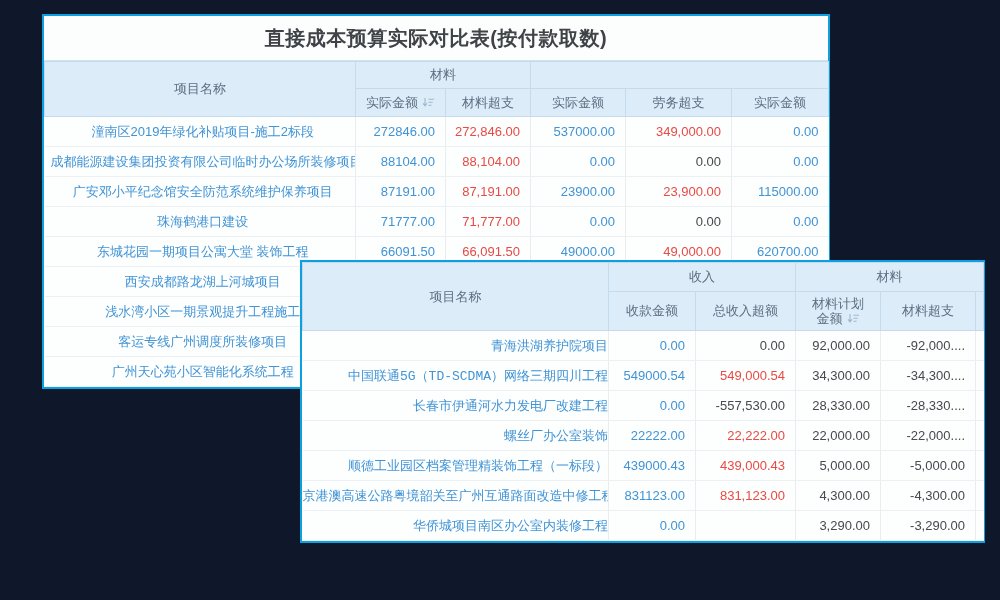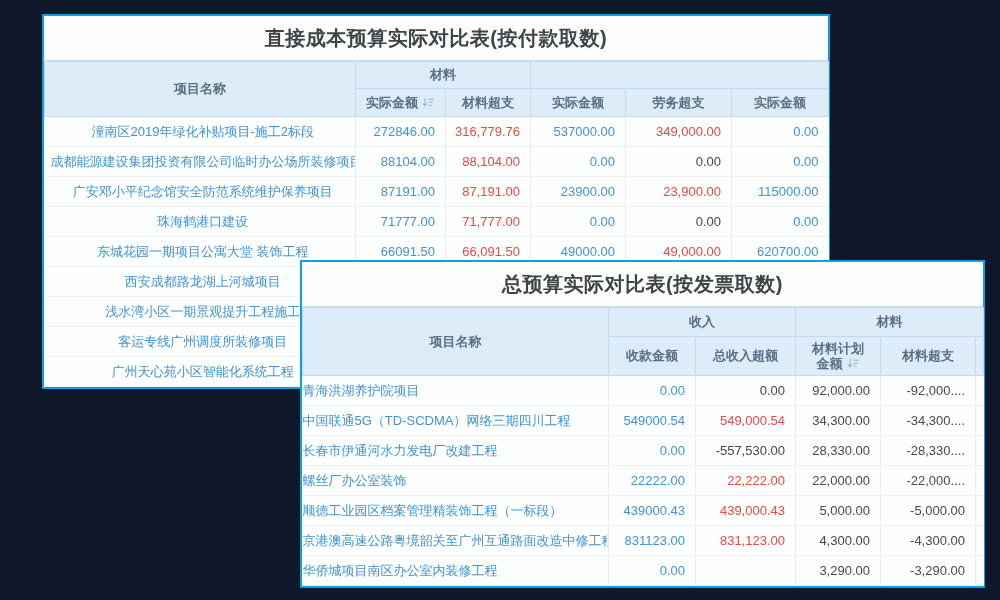--- a/index.html
+++ b/index.html
@@ -4,31 +4,31 @@
 <style>
   html,body{margin:0;padding:0;background:#ffffff;width:1000px;height:600px;
     font-family:"Liberation Sans","DejaVu Sans",sans-serif;}
   .stage{position:relative;width:1000px;height:600px;overflow:hidden;background:#0f172a;}
   .panel{position:absolute;background:#fdfffe;border:2px solid #0ba1e0;box-sizing:border-box;}
   .panel1{left:42px;top:14px;width:788px;}
   .panel2{left:300px;top:260px;width:685px;}
   .panel-title{height:44px;line-height:44px;text-align:center;font-size:20px;font-weight:bold;
     color:#3f4347;background:#fcfefd;border-bottom:1px solid #cfe2f1;letter-spacing:0.5px;}
   table{border-collapse:collapse;table-layout:fixed;width:100%;}
-  th{background:#dcecf9;color:#5c6e80;font-weight:bold;font-size:13px;
+  th{background:#dcecf9;color:#5c6e80;font-weight:normal;font-size:13px;
     border:1px solid #c5daed;padding:0;}
   .grow th{height:26px;}
   .srow th{height:27px;}
   .p2 .grow th{height:28px;}
   .p2 .srow th{height:38px;}
   td{height:29px;font-size:13px;border-bottom:1px solid #edf0f3;border-right:1px solid #e9edf2;
     padding:0;background:#fdfefe;white-space:nowrap;overflow:hidden;}
   td:last-child{border-right:none;}
   .name1{ text-align:center;padding-left:6px;}
-  .name2{ text-align:left;}
+  .name2{ text-align:right;font-family:Liberation Mono, monospace;}
   .num{text-align:right;padding-right:10px;}
   .blue{color:#4093d5;}
   .red{color:#e84a44;}
   .dark{color:#46494d;}
   .sort-ic{display:inline-block;vertical-align:-1px;margin-left:4px;}
   .hline2{display:block;line-height:15px;}
 </style>
 </head>
 <body>
 
@@ -59,21 +59,21 @@
           <th>材料超支</th>
           <th>实际金额</th>
           <th>劳务超支</th>
           <th>实际金额</th>
         </tr>
       </thead>
       <tbody>
         <tr>
           <td class="name1 blue">潼南区2019年绿化补贴项目-施工2标段</td>
           <td class="num blue">272846.00</td>
-          <td class="num red">316,779.76</td>
+          <td class="num red">272,846.00</td>
           <td class="num blue">537000.00</td>
           <td class="num red">349,000.00</td>
           <td class="num blue">0.00</td>
         </tr>
         <tr>
           <td class="name1 blue">成都能源建设集团投资有限公司临时办公场所装修项目</td>
           <td class="num blue">88104.00</td>
           <td class="num red">88,104.00</td>
           <td class="num blue">0.00</td>
           <td class="num dark">0.00</td>
@@ -133,21 +133,20 @@
           <td class="num red"></td>
           <td class="num blue"></td>
           <td class="num dark"></td>
           <td class="num blue"></td>
         </tr>
       </tbody>
     </table>
   </div>
 
   <div class="panel panel2 p2">
-    <div class="panel-title">总预算实际对比表(按发票取数)</div>
     <table>
       <colgroup>
         <col style="width:306px">
           <col style="width:87px">
           <col style="width:100px">
         <col style="width:85px">
           <col style="width:95px">
           <col style="width:8px">
       </colgroup>
       <thead>

